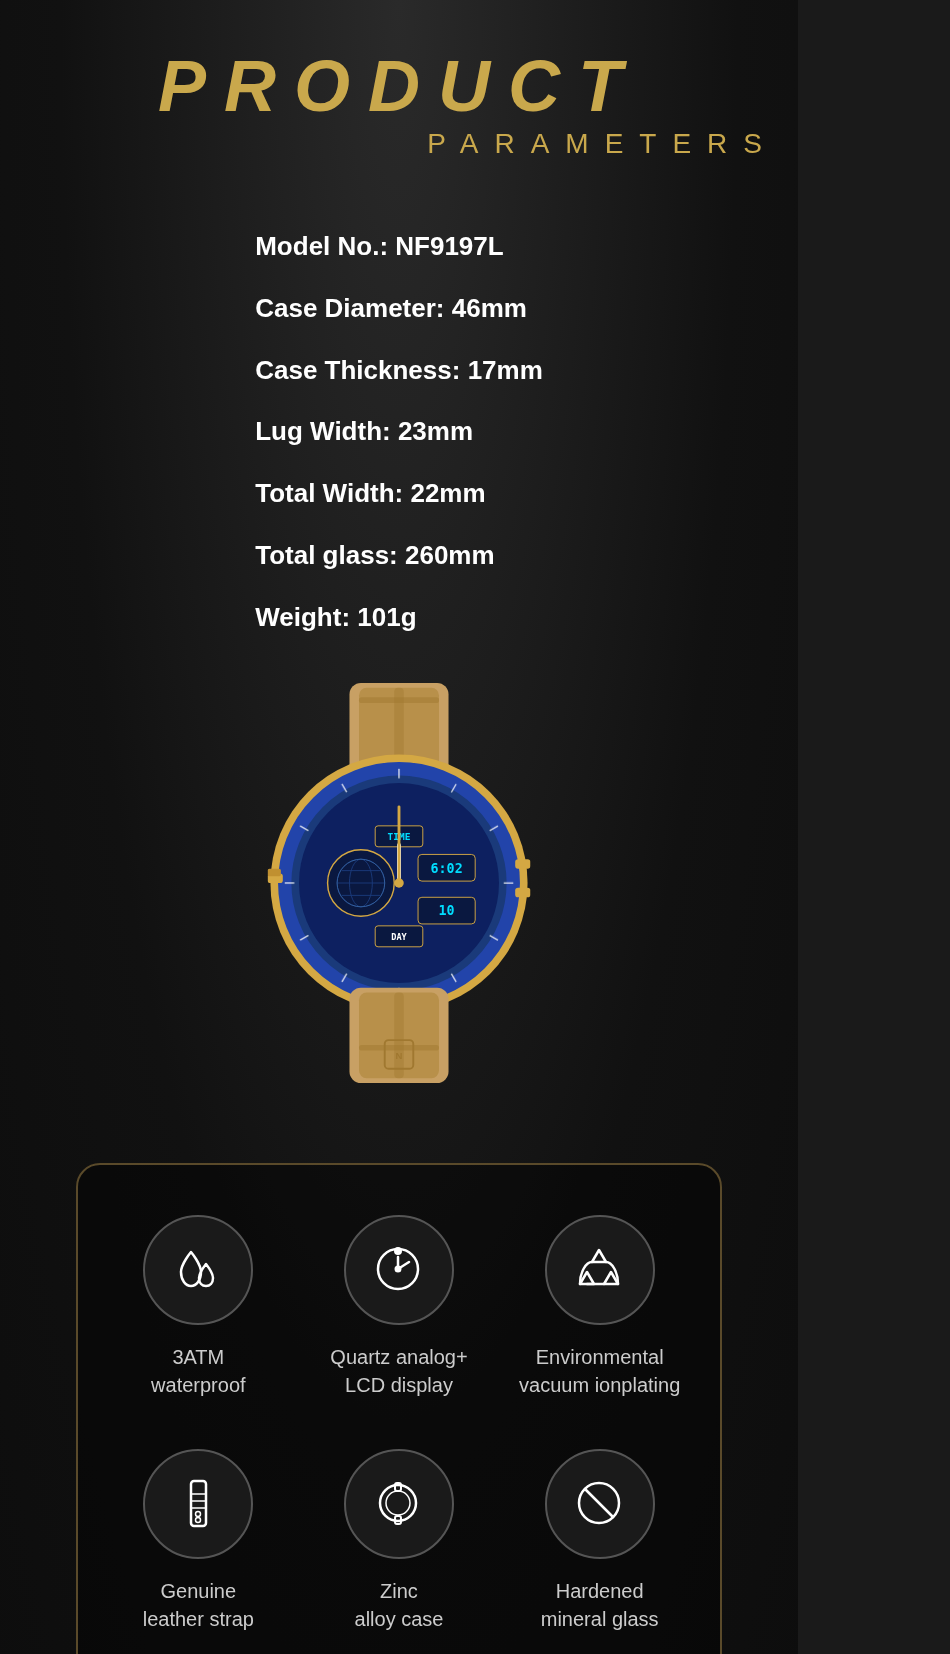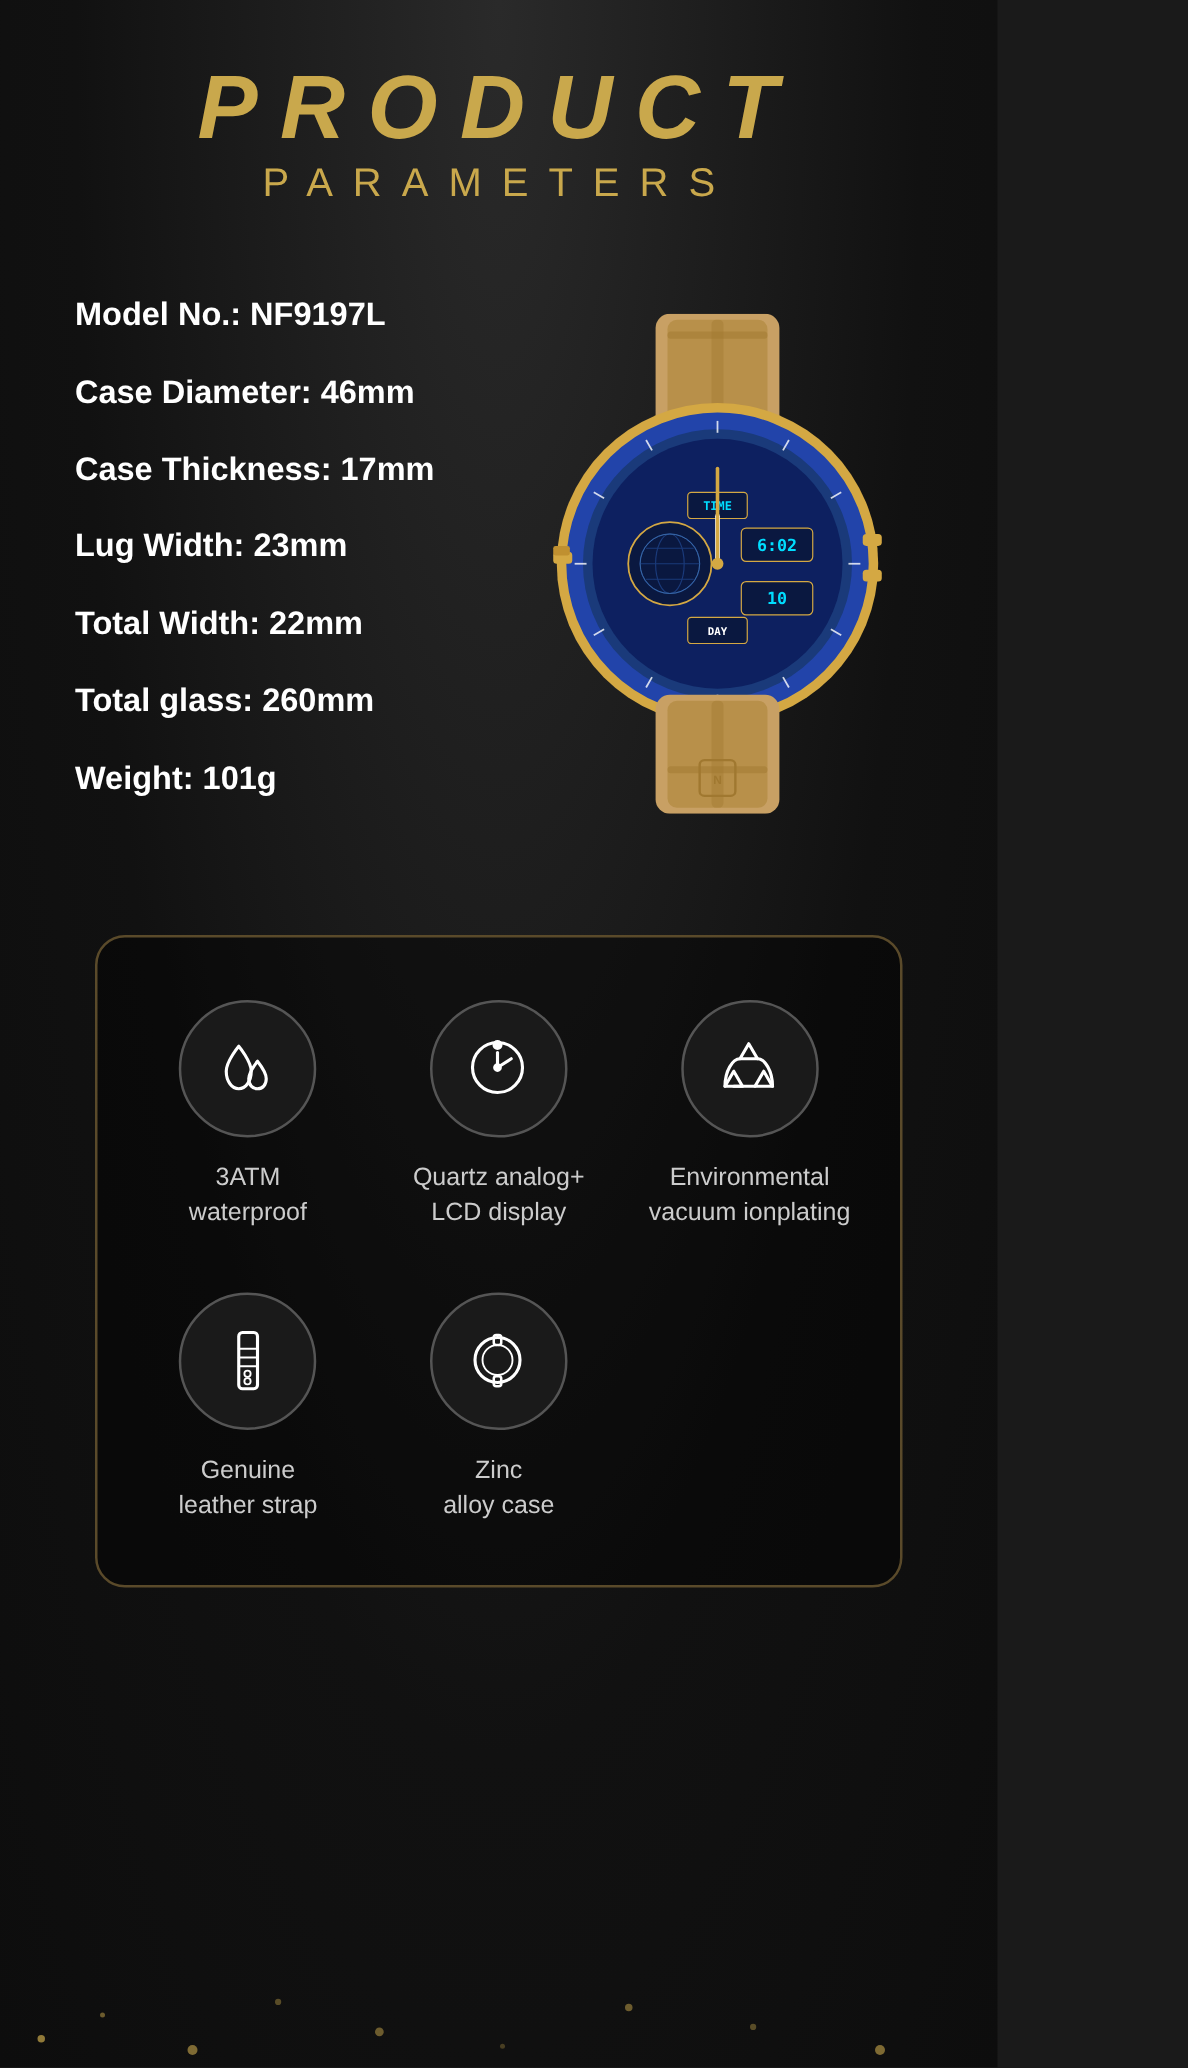--- a/index.html
+++ b/index.html
@@ -29,34 +29,36 @@
       font-size: 72px;
       font-weight: 900;
       letter-spacing: 18px;
       color: #c9a84c;
       text-transform: uppercase;
       font-style: italic;
       line-height: 1;
     }
 
     .title-parameters {
-      font-size: 32px;
+      font-size: 28px;
       font-weight: 400;
       letter-spacing: 16px;
       color: #c9a84c;
       text-transform: uppercase;
       margin-top: 6px;
+      text-align: right;
     }
 
     
     .specs-watch-section {
       display: flex;
       align-items: center;
       padding: 40px 60px 60px;
       gap: 20px;
+      flex-direction: column;
     }
 
     .specs-list {
       flex: 1;
     }
 
     .spec-item {
       margin-bottom: 28px;
     }
 
@@ -322,20 +324,29 @@
           <svg viewBox="0 0 55 55">
             <circle cx="27" cy="27" r="18" stroke="#ffffff" stroke-width="2.5" fill="none"></circle>
             <circle cx="27" cy="27" r="12" stroke="#ffffff" stroke-width="1.5" fill="none"></circle>
             <rect x="24" y="7" width="6" height="8" rx="2" fill="none" stroke="#ffffff" stroke-width="2"></rect>
             <rect x="24" y="40" width="6" height="8" rx="2" fill="none" stroke="#ffffff" stroke-width="2"></rect>
           </svg>
         </div>
         <div class="feature-label">Zinc<br>alloy case</div>
       </div>
 
+      <div class="feature-item">
+        <div class="feature-icon-circle">
+          <svg viewBox="0 0 55 55">
+            <circle cx="27" cy="27" r="20" stroke="#ffffff" stroke-width="2.5" fill="none"></circle>
+            <line x1="13" y1="13" x2="41" y2="41" stroke="#ffffff" stroke-width="2.5" stroke-linecap="round"></line>
+          </svg>
+        </div>
+        <div class="feature-label">Hardened<br>mineral glass</div>
+      </div>
 
     </div>
   </div>
 
   <div class="particles">
     <div class="particle" style="width:6px;height:6px;left:30px;bottom:20px;opacity:0.7;"></div>
     <div class="particle" style="width:4px;height:4px;left:80px;bottom:40px;opacity:0.5;"></div>
     <div class="particle" style="width:8px;height:8px;left:150px;bottom:10px;opacity:0.6;"></div>
     <div class="particle" style="width:5px;height:5px;left:220px;bottom:50px;opacity:0.4;"></div>
     <div class="particle" style="width:7px;height:7px;left:300px;bottom:25px;opacity:0.5;"></div>

